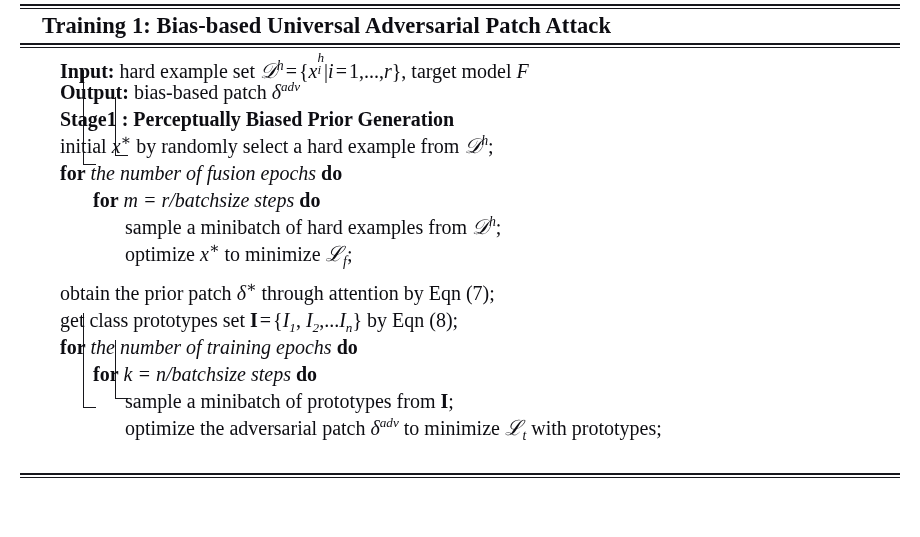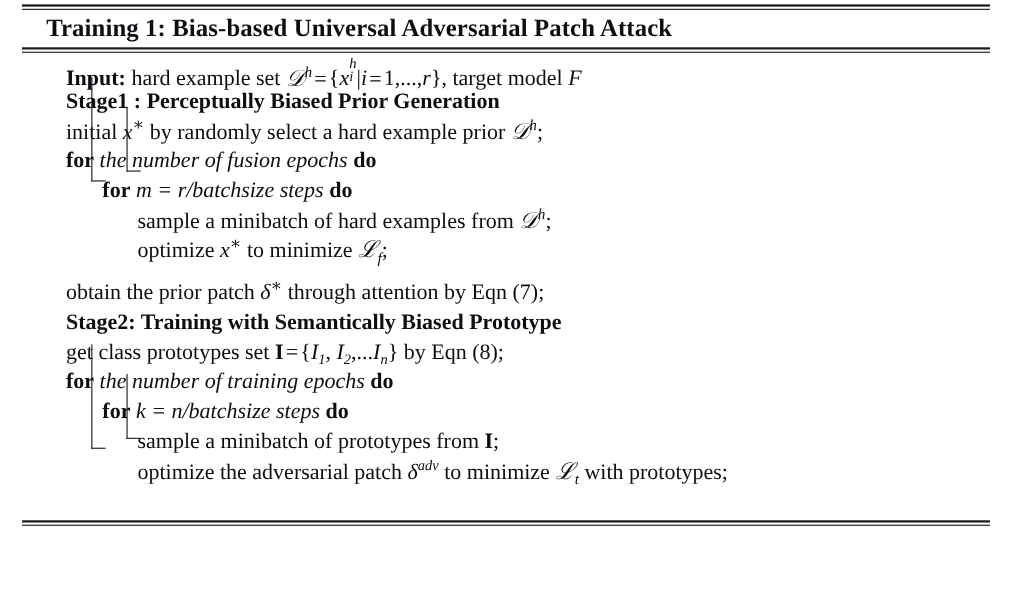--- a/index.html
+++ b/index.html
@@ -157,29 +157,34 @@
     <div class="nest" style="left:95px; top:292px; height:58px;"></div>
 
     <div class="alg-line">
       <span class="kw">Input:</span>
       <span>hard example set</span>
       <span class="cal"><span>𝒟</span><span class="sup">h</span></span><span class="op">=</span><span class="brace">{</span><span class="mathit">x</span><span class="supsub"><span class="s-up">h</span><span class="s-dn">i</span></span><span class="brace">|</span><span class="mathit">i</span><span class="op">=</span><span class="mathup">1</span><span>,</span><span>...</span><span>,</span><span class="mathit">r</span><span class="brace">}</span><span>,</span>
       <span>target model</span>
       <span class="mathit">F</span>
     </div>
 
+    <div class="alg-line">
+      <span class="kw">Output:</span>
+      <span>bias-based patch</span>
+      <span class="mathit"><span>δ</span><span class="sup">adv</span></span>
+    </div>
 
     <div class="alg-line">
       <span class="kw">Stage1 : Perceptually Biased Prior Generation</span>
     </div>
 
     <div class="alg-line">
       <span>initial</span>
       <span class="mathit"><span>x</span><span class="star">∗</span></span>
-      <span>by randomly select a hard example prior</span>
+      <span>by randomly select a hard example from</span>
       <span class="cal"><span>𝒟</span><span class="sup">h</span></span><span>;</span>
     </div>
 
     <div class="alg-line">
       <span class="kw">for</span>
       <span class="kwi">the number of fusion epochs</span>
       <span class="kw">do</span>
     </div>
 
     <div class="alg-line indent-1">
@@ -201,23 +206,20 @@
     </div>
 
     <div class="spacer-line"></div>
 
     <div class="alg-line">
       <span>obtain the prior patch</span>
       <span class="mathit"><span>δ</span><span class="star">∗</span></span>
       <span>through attention by Eqn (7);</span>
     </div>
 
-    <div class="alg-line">
-      <span class="kw">Stage2: Training with Semantically Biased Prototype</span>
-    </div>
 
     <div class="alg-line">
       <span>get class prototypes set</span>
       <span class="bfup">I</span><span class="op">=</span><span class="brace">{</span><span class="mathit"><span>I</span><span class="sub">1</span></span><span>,</span>
       <span class="mathit"><span>I</span><span class="sub">2</span></span><span>,</span><span>...</span><span class="mathit"><span>I</span><span class="sub">n</span></span><span class="brace">}</span>
       <span>by Eqn (8);</span>
     </div>
 
     <div class="alg-line">
       <span class="kw">for</span>

